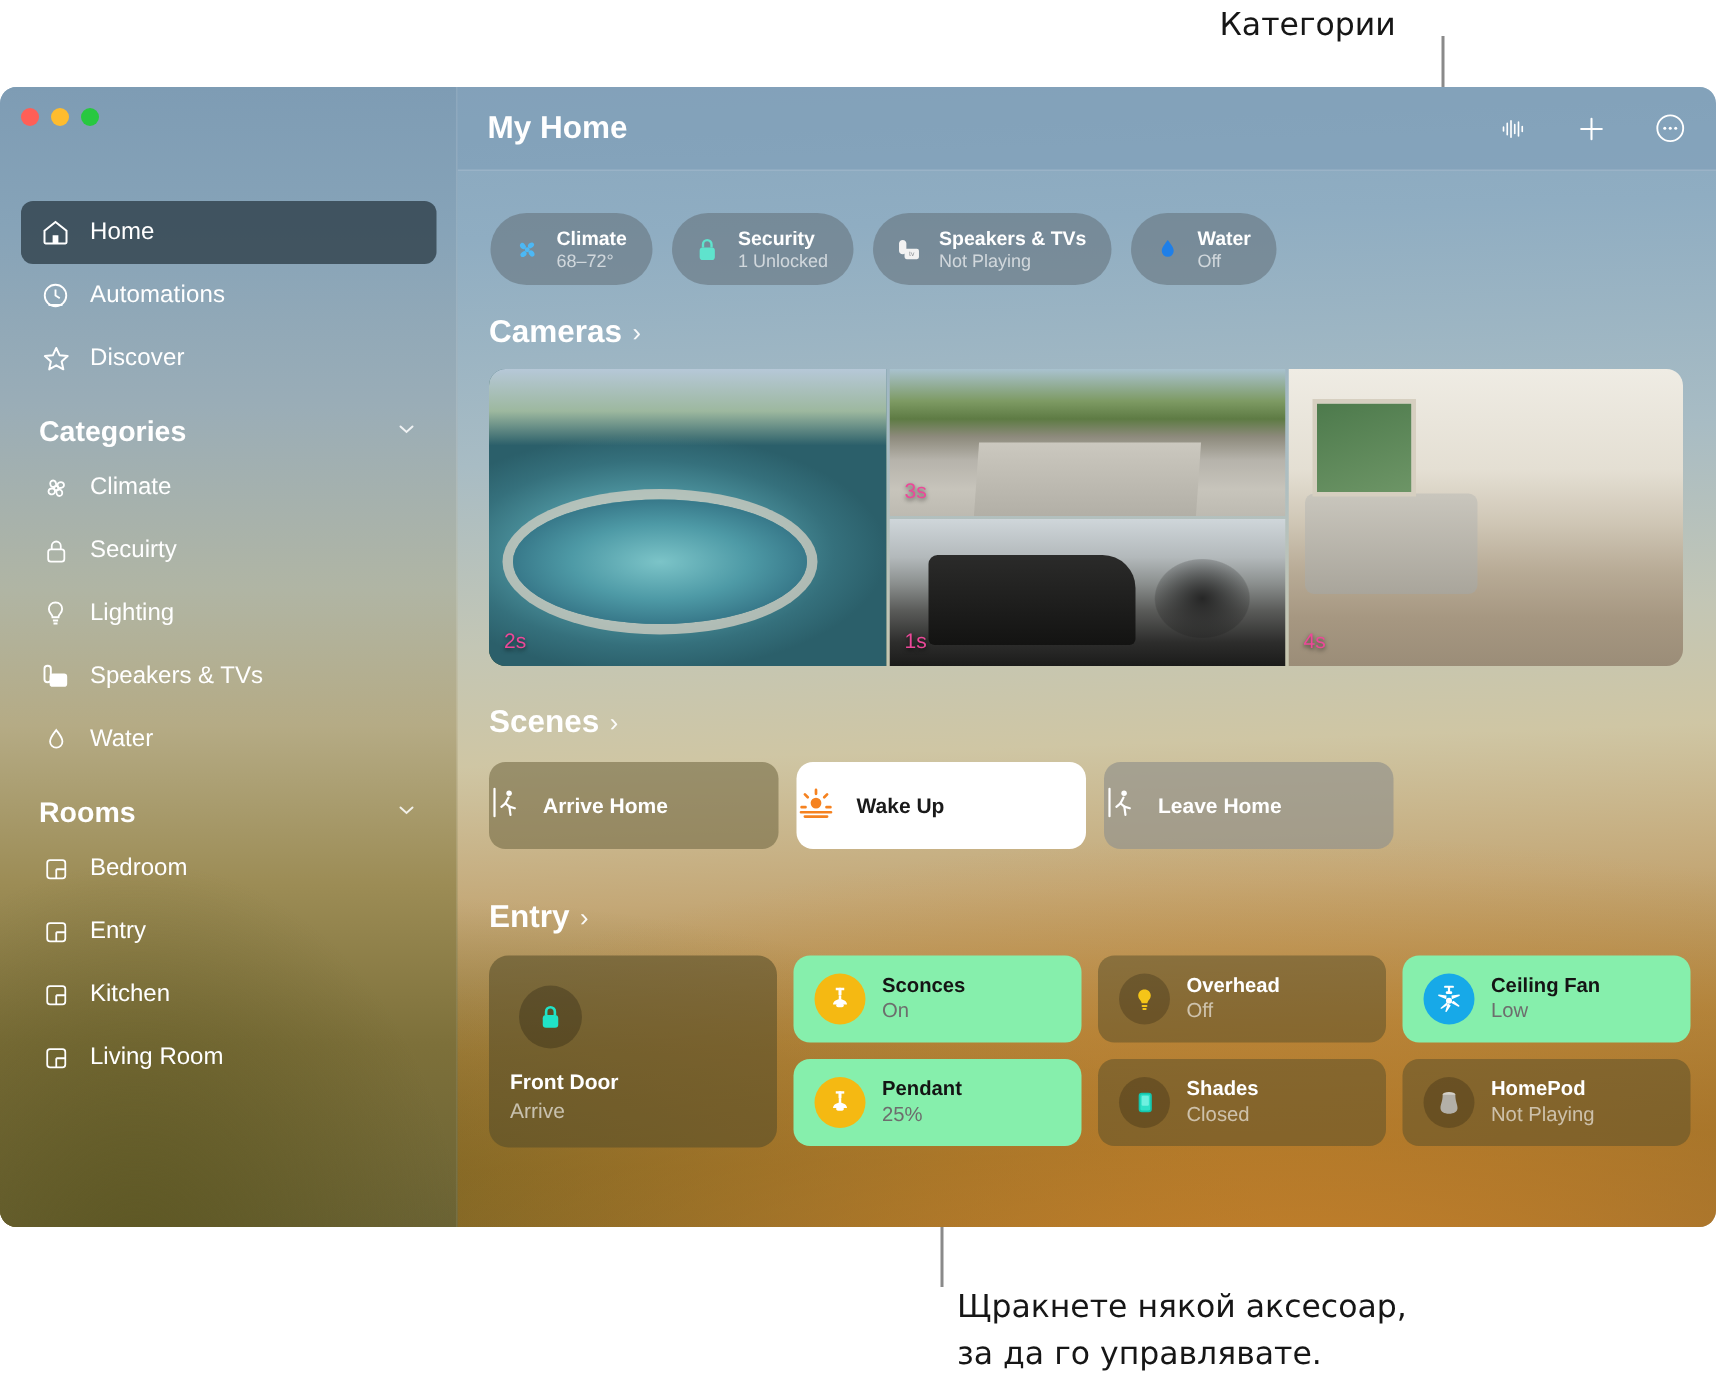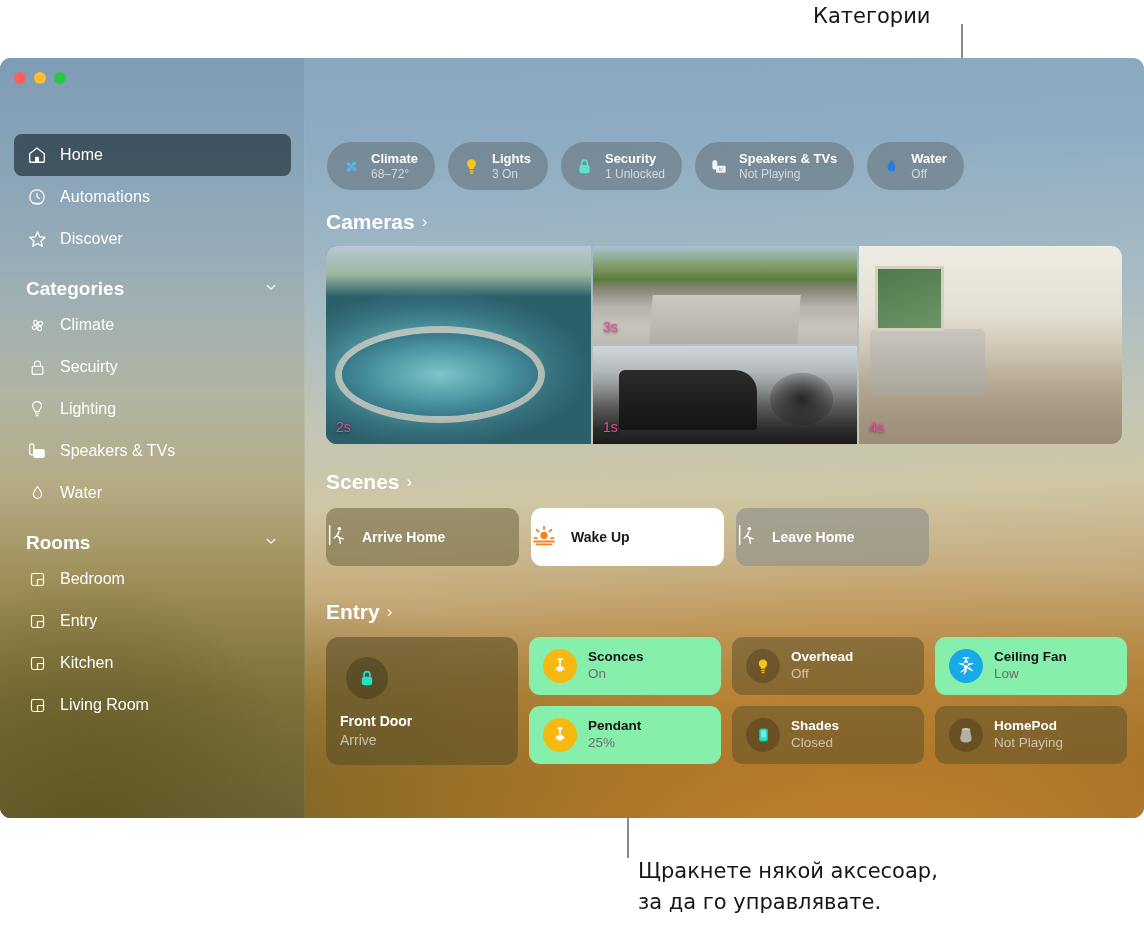--- a/index.html
+++ b/index.html
@@ -366,51 +366,61 @@
               <path d="M12 12h7.6M12 12v7.6"></path>
           </svg>
         </span>
         <span>Living Room</span>
       </div>
     </div>
   </div>
 
   <div class="main">
 
+    <div class="titlebar">
+      <div class="title">My Home</div>
+      <div class="tb-icons">
+        <div class="tb-btn">
+          <svg width="22" height="20" viewBox="0 0 24 24" fill="none" stroke="#fff" stroke-width="1.3" stroke-linecap="round">
+            <path d="M4 10.5v3M7 7.5v9M10 5.5v13M13 8.5v7M16 6.5v11M19 10v4"></path>
+          </svg>
+        </div>
+        <div class="tb-btn">
+          <svg width="22" height="22" viewBox="0 0 24 24" fill="none" stroke="#fff" stroke-width="1.5" stroke-linecap="round">
+              <path d="M12 4.5v15M4.5 12h15"></path>
+            </svg>
+        </div>
+        <div class="tb-btn">
+          <svg width="23" height="23" viewBox="0 0 24 24" fill="none" stroke="#fff" stroke-width="1.3">
+            <circle cx="12" cy="12" r="9"></circle>
+            <circle cx="8.2" cy="12" r="1.05" fill="#fff" stroke="none"></circle>
+            <circle cx="12" cy="12" r="1.05" fill="#fff" stroke="none"></circle>
+            <circle cx="15.8" cy="12" r="1.05" fill="#fff" stroke="none"></circle>
+          </svg>
+        </div>
+      </div>
+    </div>
 
     <div class="pills">
       <div class="pill">
         <span class="pill-ico">
           <svg width="21" height="21" viewBox="0 0 24 24" fill="#4cb8f5">
             <circle cx="12" cy="12" r="1.9"></circle>
             <path d="M11.1 9.8C10.3 7.6 8.8 6.1 7.3 7s-1 3 .5 4.1c1.2.9 3 .5 3.3-1.3z"></path>
             <path d="M14.2 11.1c2.2-.8 3.7-2.3 2.8-3.8s-3-1-4.1.5c-.9 1.2-.5 3 1.3 3.3z"></path>
             <path d="M12.9 14.2c.8 2.2 2.3 3.7 3.8 2.8s1-3-.5-4.1c-1.2-.9-3-.5-3.3 1.3z"></path>
             <path d="M9.8 12.9c-2.2.8-3.7 2.3-2.8 3.8s3 1 4.1-.5c.9-1.2.5-3-1.3-3.3z"></path>
           </svg>
         </span>
         <span class="pill-txt">
           <span class="pill-name">Climate</span>
           <span class="pill-sub">68–72°</span>
         </span>
       </div>
 
-      <div class="pill">
-        <span class="pill-ico">
-          <svg width="19" height="21" viewBox="0 0 24 24" fill="#f5c518">
-            <path d="M12 2.8c-3.3 0-5.6 2.4-5.6 5.5 0 2.3 1.4 3.6 2.3 4.8.5.7.7 1.3.7 2h5.2c0-.7.2-1.3.7-2 .9-1.2 2.3-2.5 2.3-4.8 0-3.1-2.3-5.5-5.6-5.5z"></path>
-            <rect x="9.4" y="16.7" width="5.2" height="1.7" rx=".8"></rect>
-            <rect x="10.1" y="19.3" width="3.8" height="1.7" rx=".8"></rect>
-          </svg>
-        </span>
-        <span class="pill-txt">
-          <span class="pill-name">Lights</span>
-          <span class="pill-sub">3 On</span>
-        </span>
-      </div>
 
       <div class="pill">
         <span class="pill-ico">
           <svg width="19" height="21" viewBox="0 0 24 24" fill="none">
             <rect x="5.6" y="10.2" width="12.8" height="10.4" rx="2.6" fill="#5fe3cd"></rect>
             <path d="M8.4 10.2V7.5a3.6 3.6 0 0 1 7.2 0v2.7" stroke="#5fe3cd" stroke-width="2" fill="none"></path>
           </svg>
         </span>
         <span class="pill-txt">
           <span class="pill-name">Security</span>

